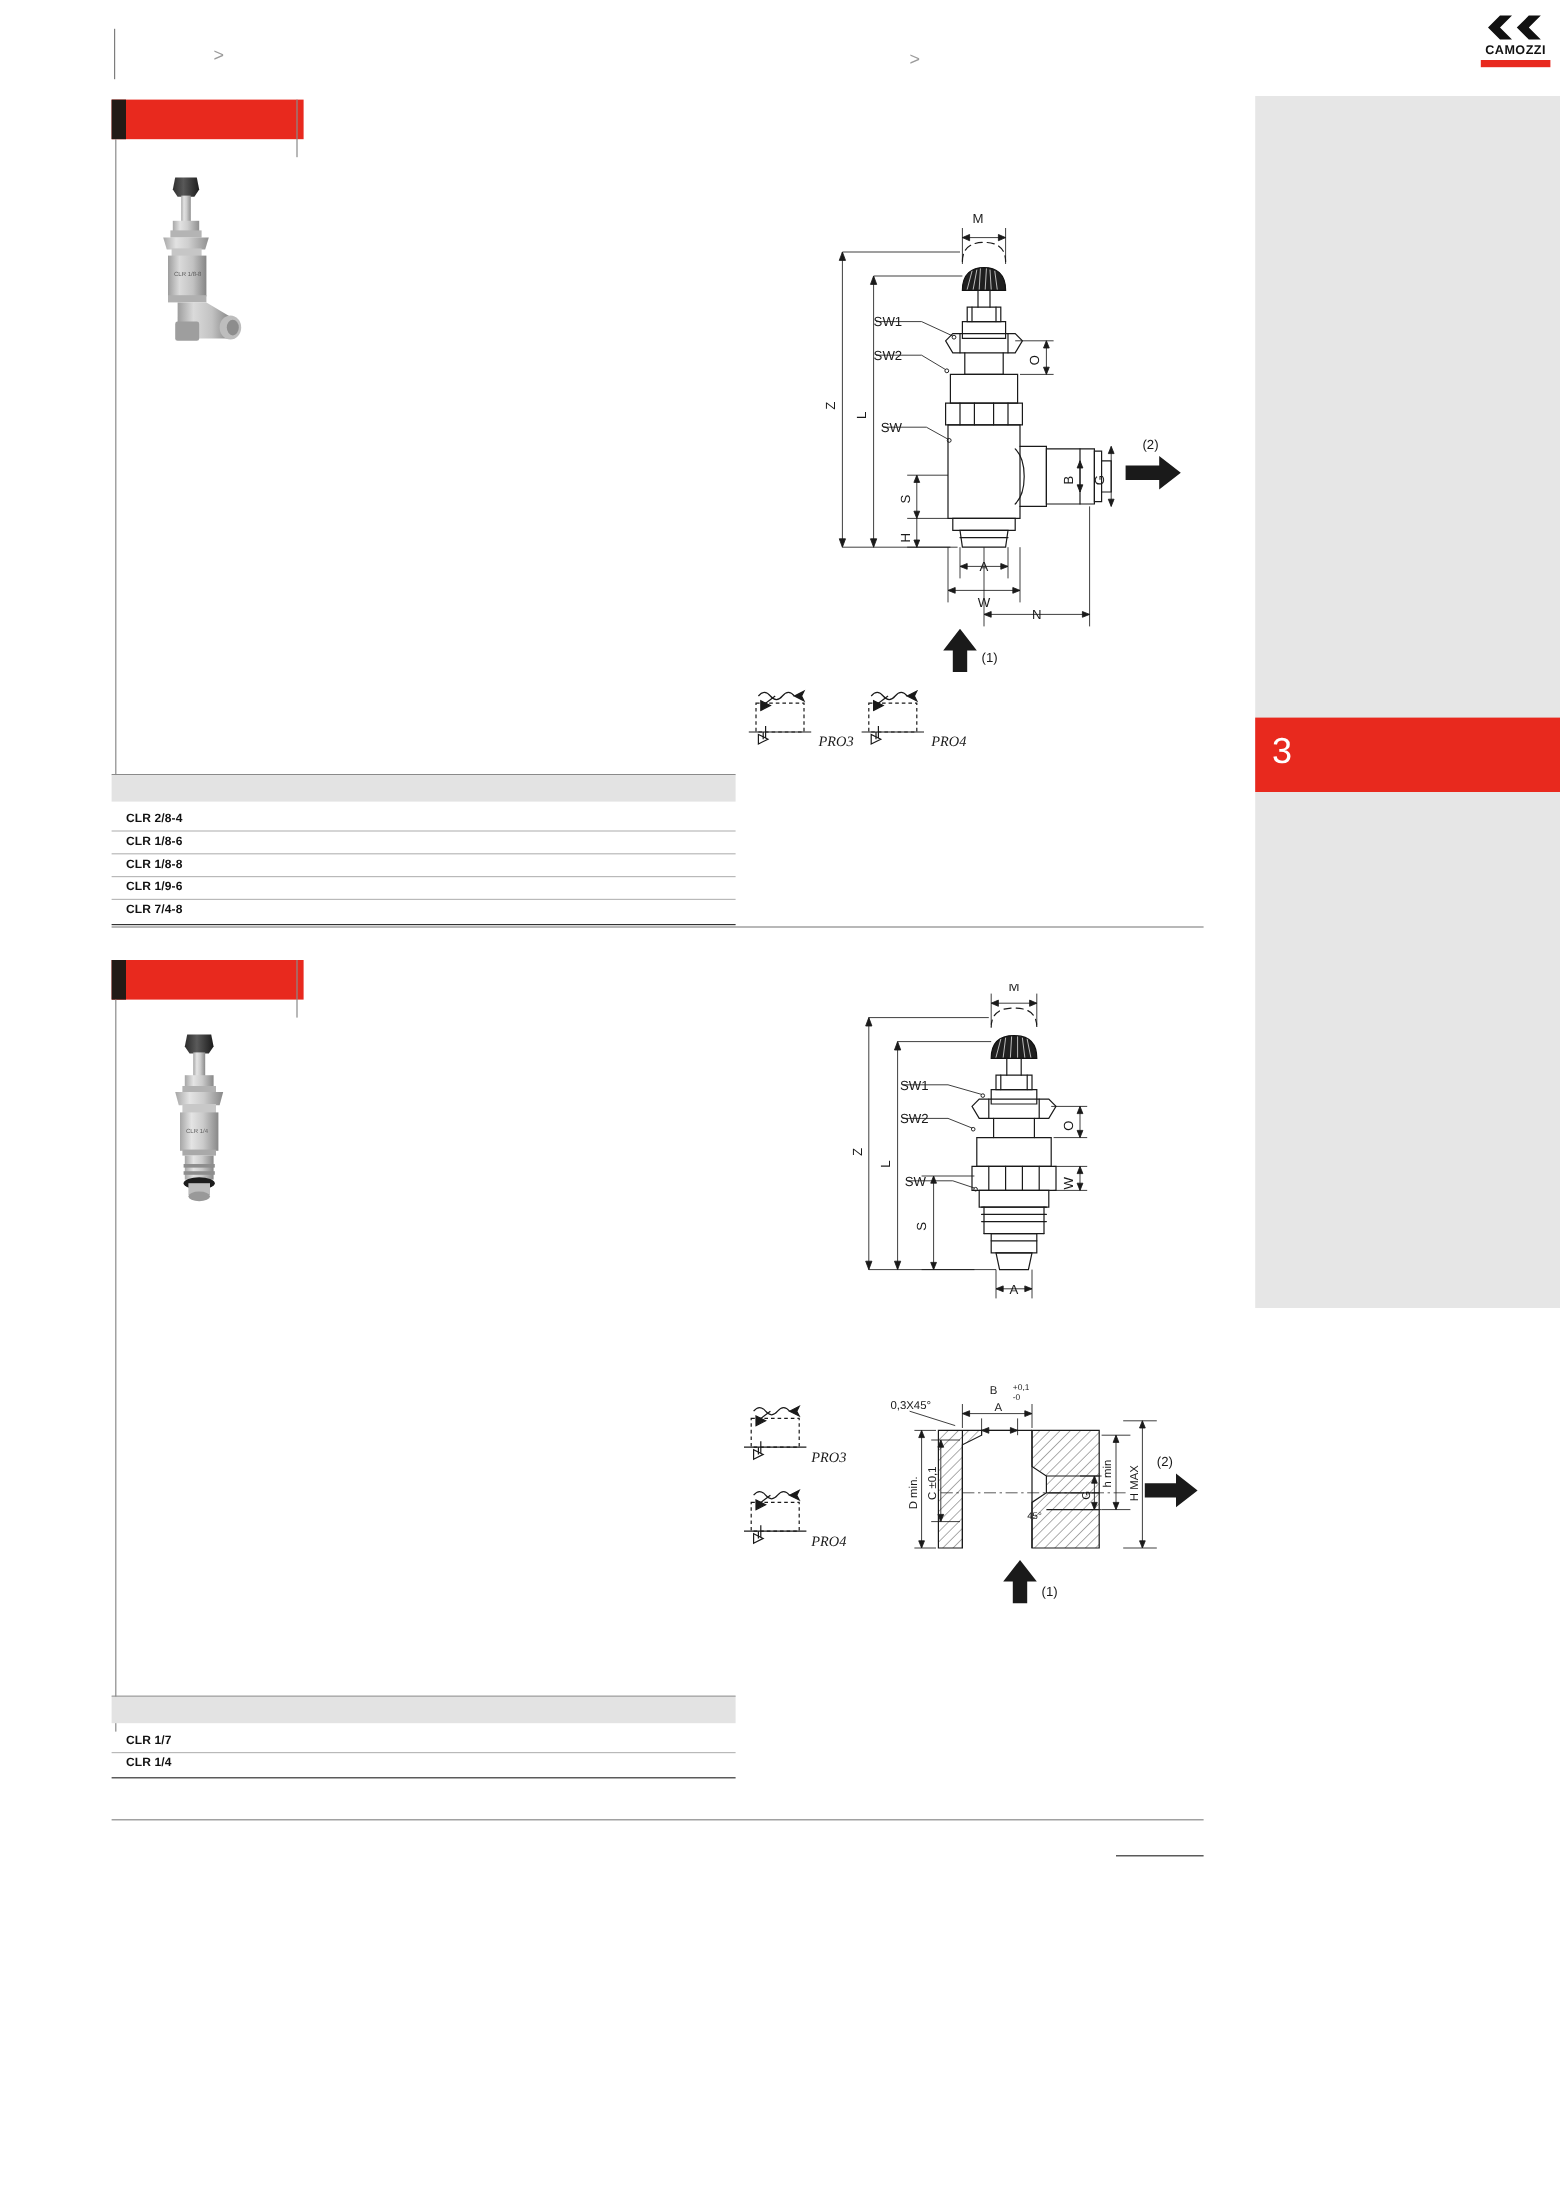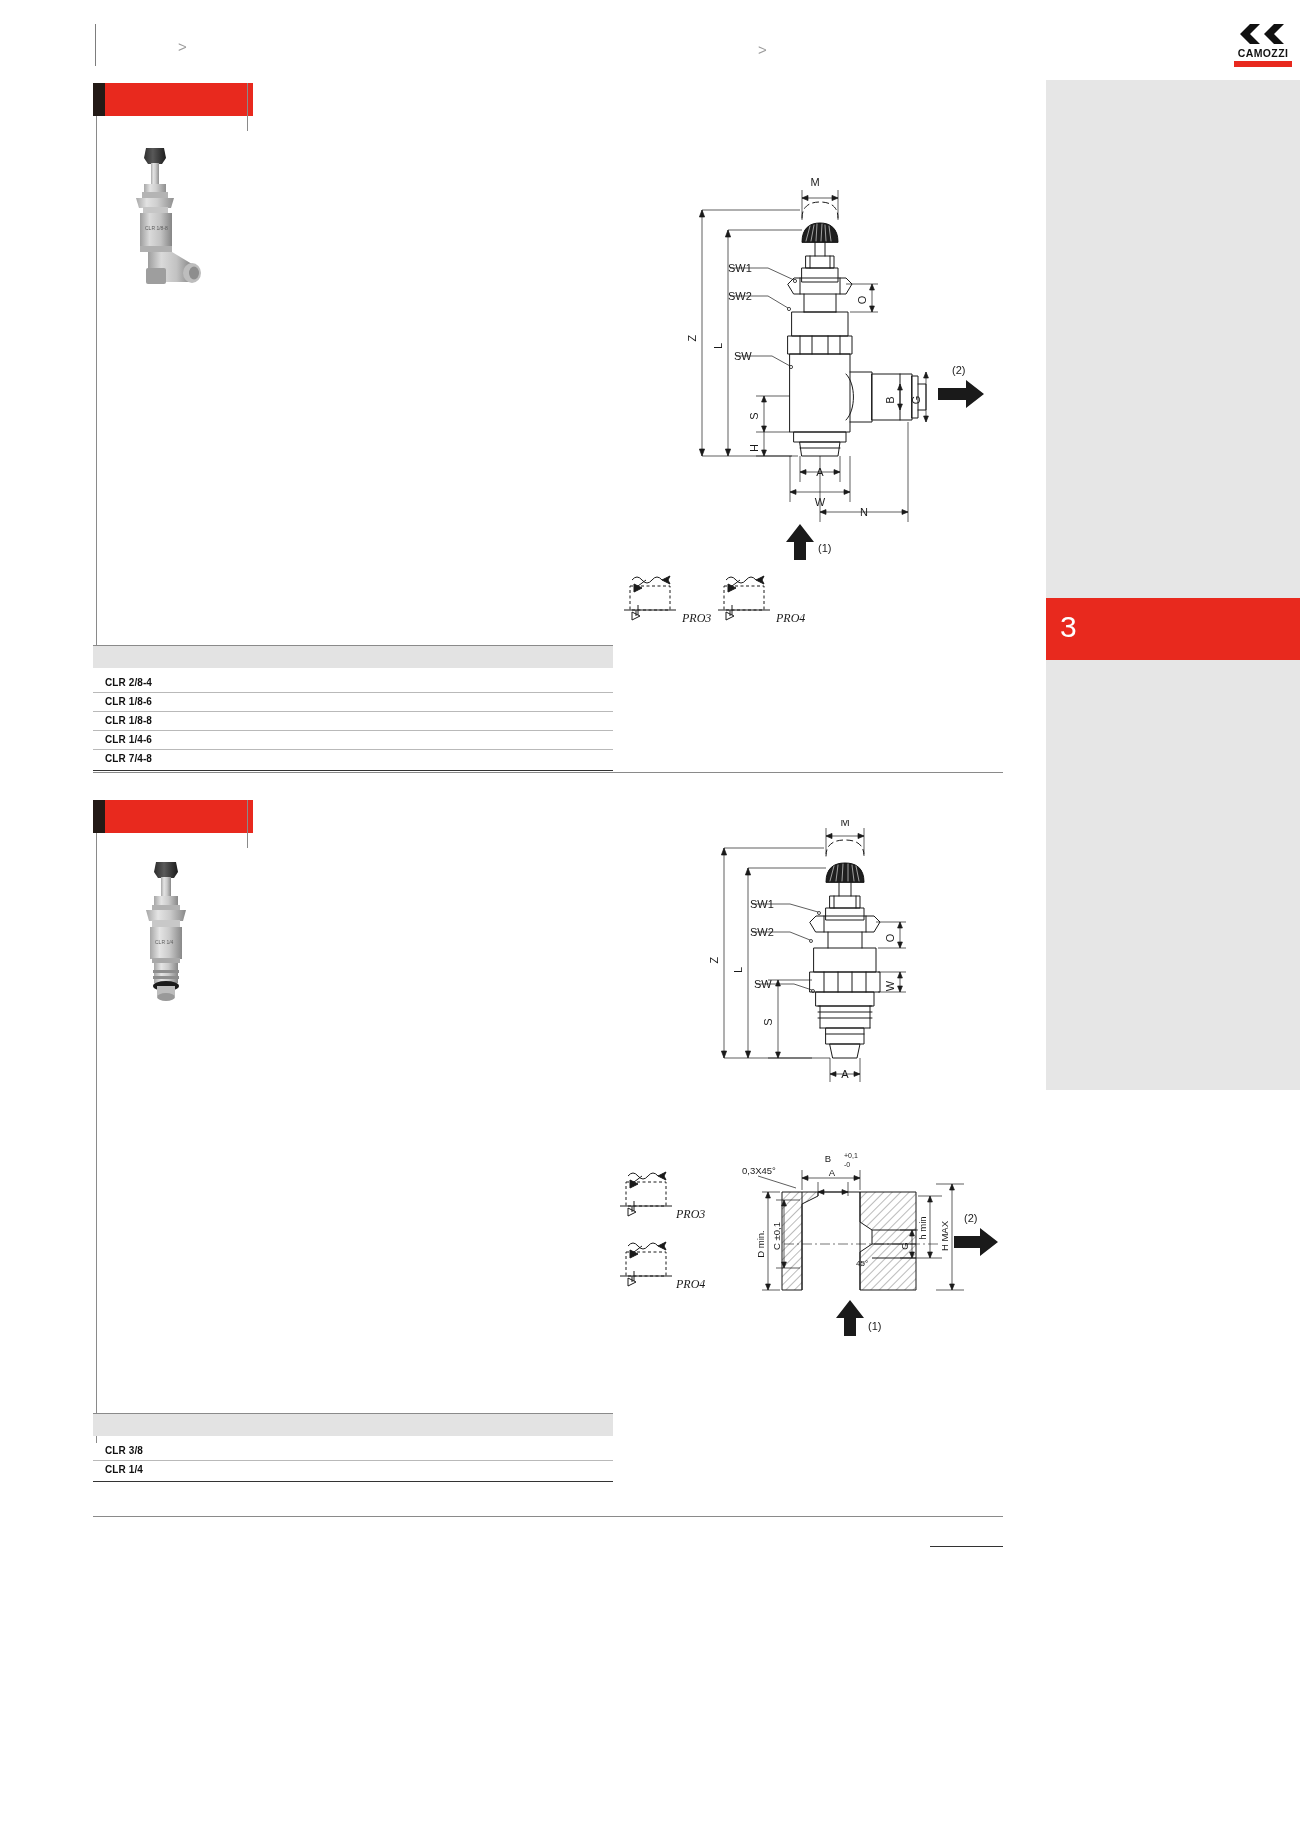--- a/index.html
+++ b/index.html
@@ -5,21 +5,21 @@
   html,body{margin:0;padding:0;background:#ffffff;}
   body{width:1300px;height:1839px;position:relative;font-family:"Liberation Sans",sans-serif;color:#1a1a1a;overflow:hidden;}
   .page{position:absolute;inset:0;}
 
   
   .rail{position:absolute;left:1046px;top:80px;width:254px;height:1010px;background:#e6e6e6;}
   .rail-tab{position:absolute;left:1046px;top:598px;width:254px;height:62px;background:#e8291e;}
   .rail-tab span{position:absolute;left:14px;top:12px;font-size:30px;color:#ffffff;font-weight:400;font-family:"Liberation Sans",sans-serif;}
 
   
-  .logo{position:absolute;left:1232px;top:23px;width:62px;height:48px;}
+  .logo{position:absolute;left:1232px;top:12px;width:62px;height:48px;}
   .logo .mark{position:absolute;left:8px;top:0px;width:48px;height:22px;}
   .logo .word{position:absolute;left:0px;top:24px;width:62px;text-align:center;font-size:10.5px;font-weight:bold;letter-spacing:.4px;color:#111;}
   .logo .ul{position:absolute;left:2px;top:38px;width:58px;height:6px;background:#e8291e;}
 
   
   .hdr-rule{position:absolute;left:95px;top:24px;width:1px;height:42px;background:#7d7d7d;}
   .chev{position:absolute;font-size:15px;color:#9b9b9b;font-family:"Liberation Sans",sans-serif;}
   .bc-text{position:absolute;font-size:12px;color:#ffffff;}
 
   
@@ -298,21 +298,21 @@
     <div class="trow" style="top:29px;width:520px;height:19px;">
       <span class="pn">CLR 2/8-4</span>
     </div>
     <div class="trow" style="top:48px;width:520px;height:19px;">
       <span class="pn">CLR 1/8-6</span>
     </div>
     <div class="trow" style="top:67px;width:520px;height:19px;">
       <span class="pn">CLR 1/8-8</span>
     </div>
     <div class="trow" style="top:86px;width:520px;height:19px;">
-      <span class="pn">CLR 1/4-6</span>
+      <span class="pn">CLR 1/9-6</span>
     </div>
     <div class="trow" style="top:105px;width:520px;height:19px;border-bottom:none;">
       <span class="pn">CLR 7/4-8</span>
     </div>
     <div class="tbl-botrule" style="left:0;top:125px;width:520px;"></div>
   </div>
   <div class="hline" style="left:93px;top:772px;width:910px;"></div>
 
   <div class="redbar" style="left:93px;top:800px;width:160px;">
     <div class="cap"></div>
@@ -558,21 +558,21 @@
         <path d="M18 46 L18 52"></path>
       </g>
       <text x="62" y="128" font-style="italic">PRO4</text>
     </svg>
   </div>
 
   <div class="tbl" style="left:93px;top:1413px;width:520px;">
     <div class="tbl-toprule" style="left:0;top:0;width:520px;"></div>
     <div class="hdrband" style="left:0;top:1px;width:520px;height:22px;"></div>
     <div class="trow" style="top:29px;width:520px;height:19px;">
-      <span class="pn">CLR 3/8</span>
+      <span class="pn">CLR 1/7</span>
     </div>
     <div class="trow" style="top:48px;width:520px;height:19px;border-bottom:none;">
       <span class="pn">CLR 1/4</span>
     </div>
     <div class="tbl-botrule" style="left:0;top:68px;width:520px;"></div>
   </div>
 
   <div class="footrule" style="left:93px;top:1516px;width:910px;"></div>
   <div class="footrule" style="left:930px;top:1546px;width:73px;background:#333;"></div>
 

